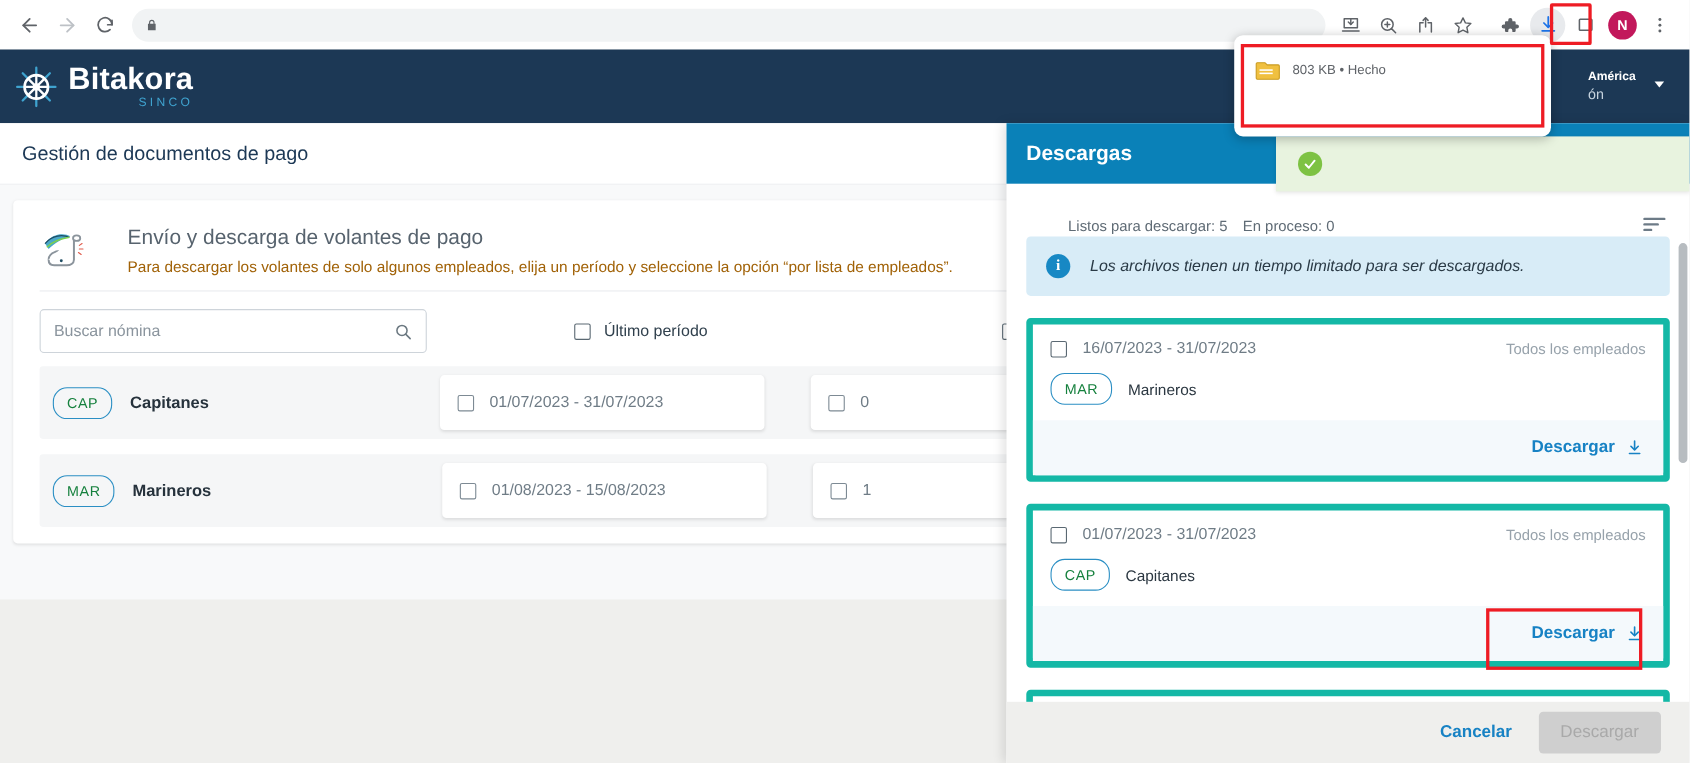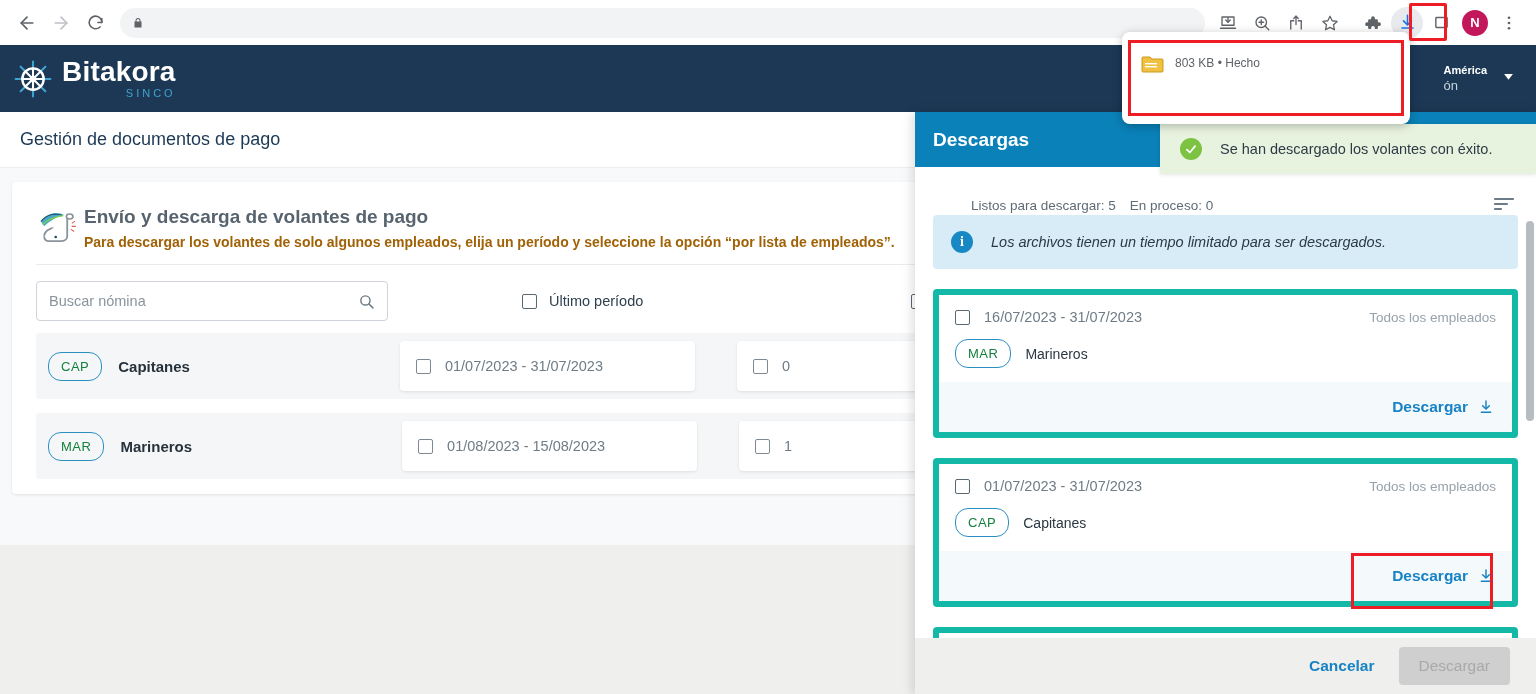--- a/index.html
+++ b/index.html
@@ -92,21 +92,21 @@
   .page-body {
     position: absolute; left: 0; top: 168px; width: 1536px; height: 377px;
     background: #f8f9fa;
   }
   .card {
     position: absolute; left: 12px; top: 14px; width: 1512px; height: 312px;
     background: #ffffff; border-radius: 4px; box-shadow: 0 1px 3px rgba(0,0,0,.10);
   }
   .card-head { display: flex; padding: 24px 24px 0 24px; }
   .quill-ico { width: 46px; height: 40px; flex: none; margin-top: 2px; }
-  .card-head-text { margin-left: 2px; font-weight: bold; }
+  .card-head-text { margin-left: 34px; }
   .card-title { font-size: 19px; color: #57636e; }
   .card-sub { font-size: 14px; color: #a16207; margin-top: 6px; }
   .divider { height: 1px; background: #e9ecef; margin: 14px 24px 0 24px; }
 
   .search-row { display: flex; align-items: center; padding: 16px 24px 0 24px; }
   .search-box {
     width: 352px; height: 40px; border: 1px solid #ced4da; border-radius: 4px;
     display: flex; align-items: center; padding: 0 12px;
   }
   .search-box input {
@@ -529,21 +529,20 @@
   </div>
 
   <div class="dcard-highlight"></div>
 
   <div class="toast">
     <span class="toast-ico">
       <svg width="14" height="14" viewBox="0 0 24 24" fill="none" stroke="#ffffff" stroke-width="3" stroke-linecap="round" stroke-linejoin="round">
           <polyline points="5 13 10 18 19 7"></polyline>
         </svg>
     </span>
-    <span class="toast-text">Se han descargado los volantes con éxito.</span>
   </div>
 
   <div class="dl-bubble">
     <div class="dl-item">
       <span class="folder-ico">
         <svg width="24" height="20" viewBox="0 0 24 20">
           <path d="M1 4a1 1 0 0 1 1-1h7l2 2h10a1 1 0 0 1 1 1v11a1 1 0 0 1-1 1H2a1 1 0 0 1-1-1z" fill="#f0c040" stroke="#c99a1e" stroke-width="1"></path>
           <g fill="#ffffff">
               <rect x="4" y="9" width="12" height="1.4"></rect>
               <rect x="4" y="12" width="12" height="1.4"></rect>

